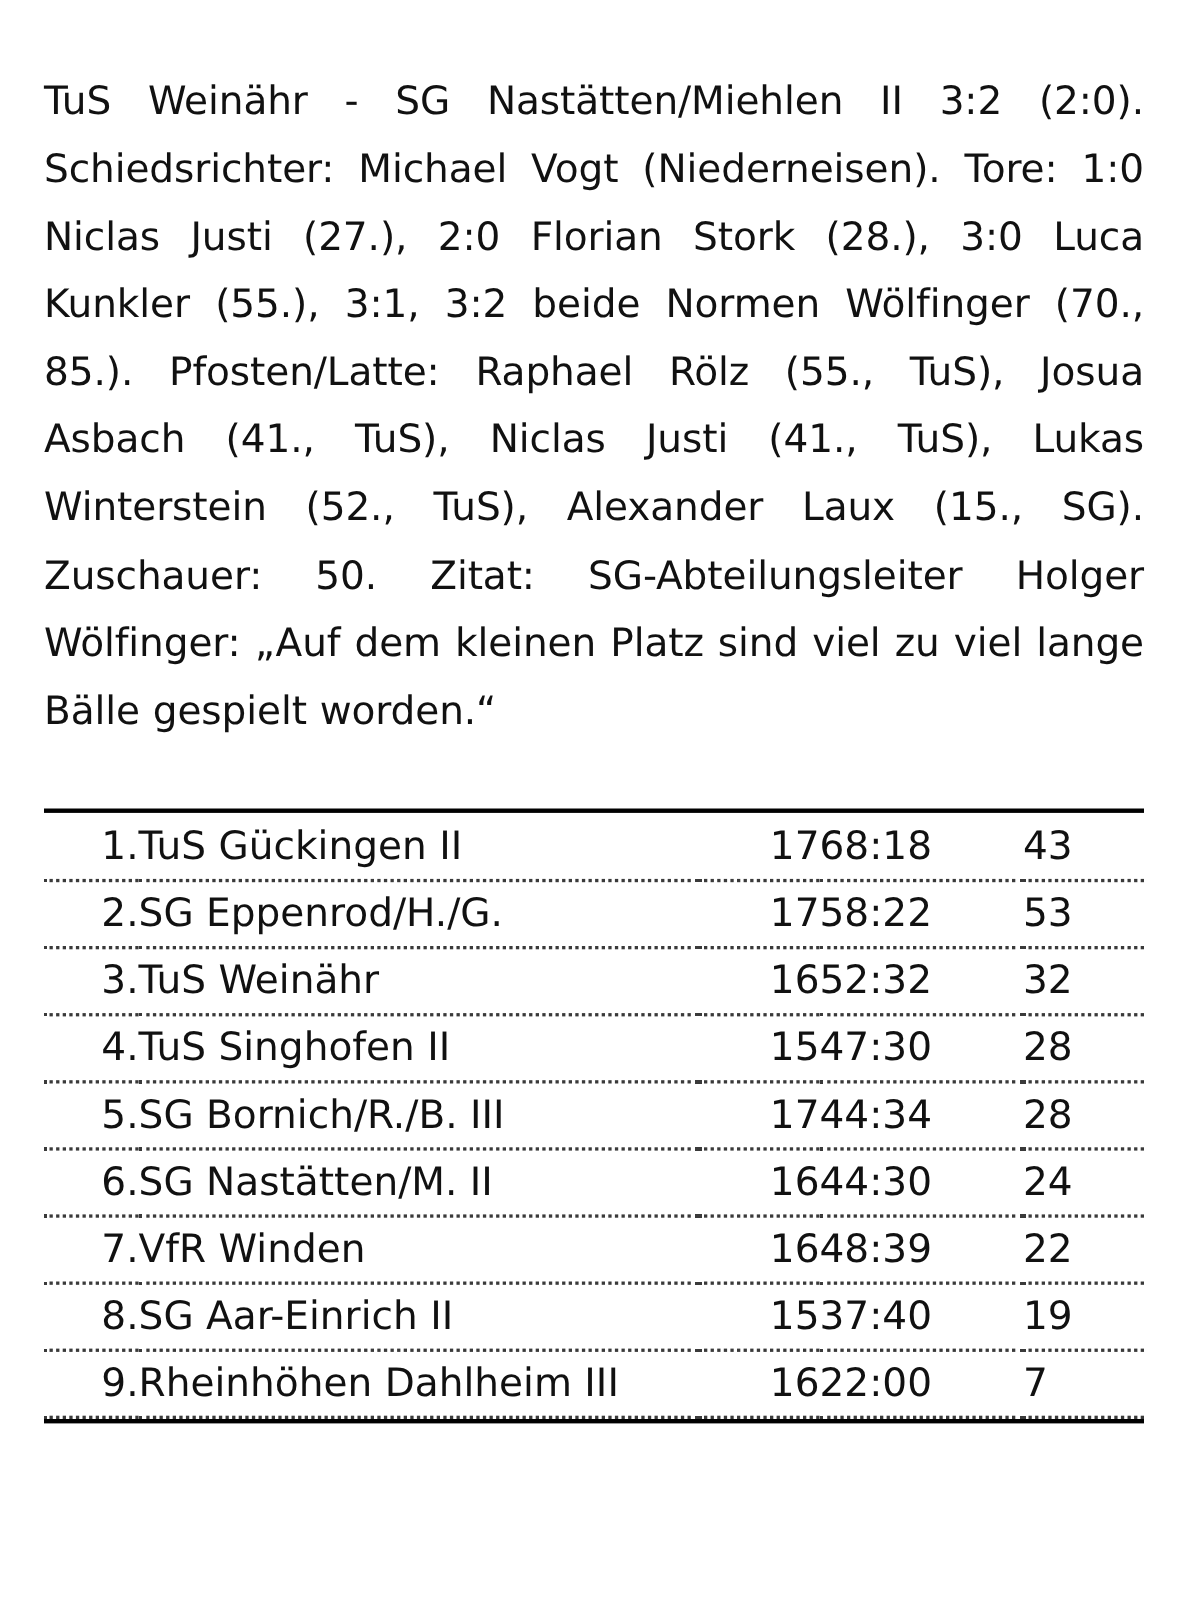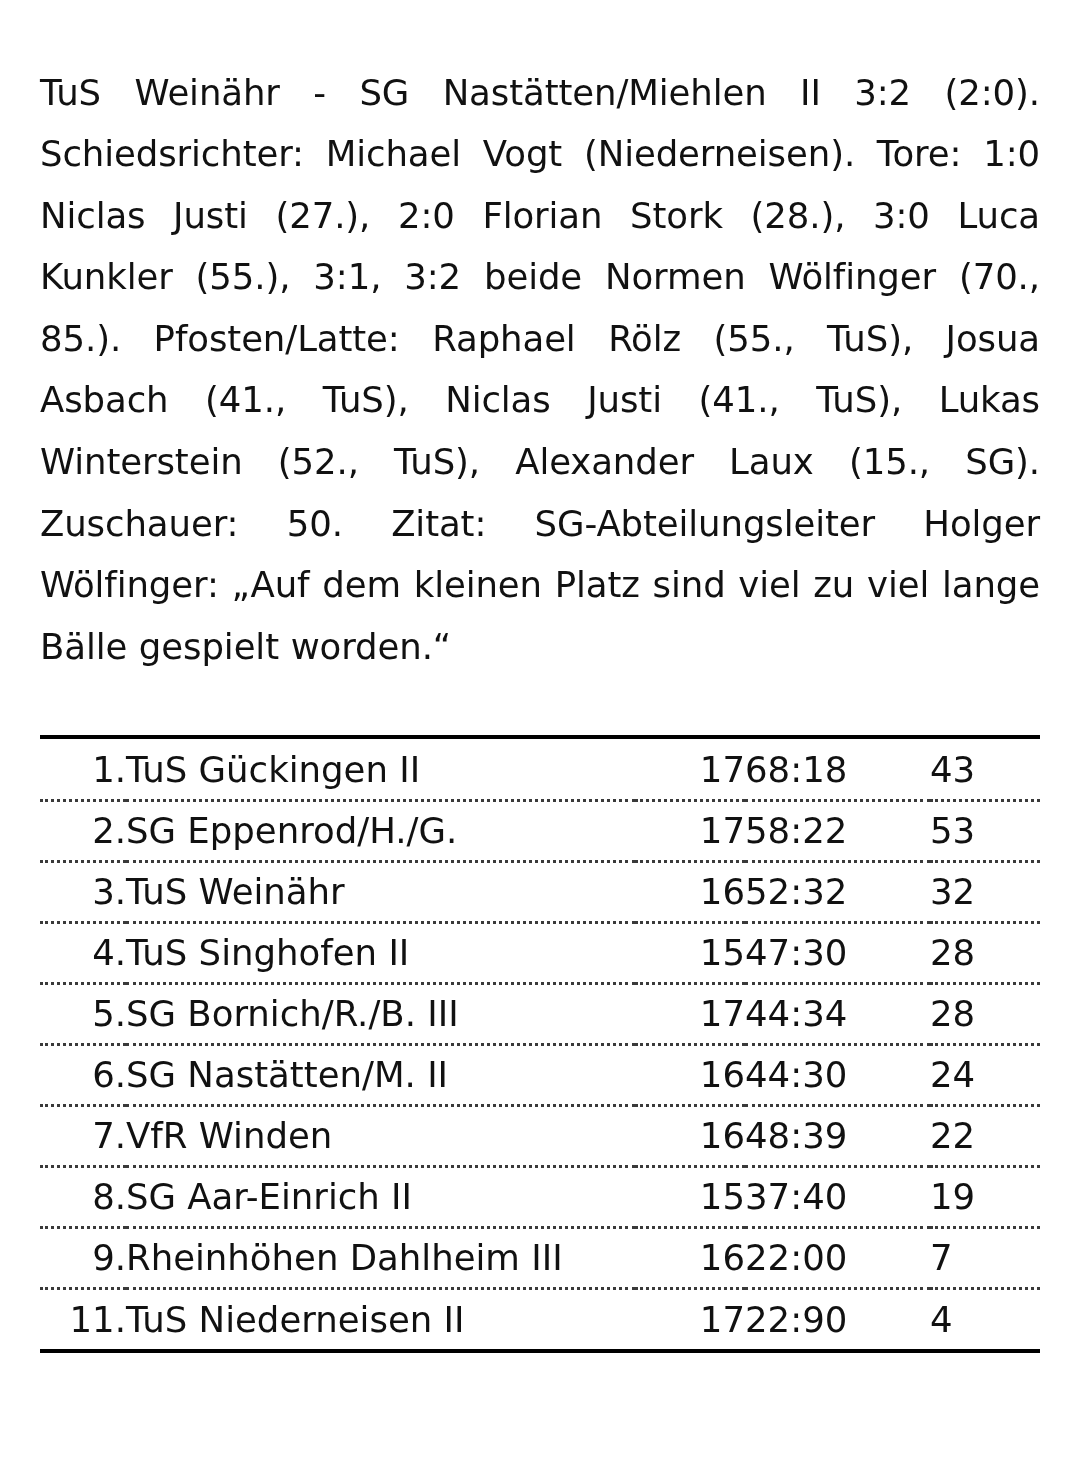--- a/index.html
+++ b/index.html
@@ -158,25 +158,18 @@
             <td class="goals">37:40</td>
             <td class="points">19</td>
           </tr>
           <tr class="sep">
             <td class="pos">9.</td>
             <td class="team">Rheinhöhen Dahlheim III</td>
             <td class="games">16</td>
             <td class="goals">22:00</td>
             <td class="points">7</td>
           </tr>
-          <tr>
-            <td class="pos">11.</td>
-            <td class="team">TuS Niederneisen II</td>
-            <td class="games">17</td>
-            <td class="goals">22:90</td>
-            <td class="points">4</td>
-          </tr>
         </tbody>
     </table>
     <div class="rule-bottom"></div>
   </div>
 
 </div>
 
 </body></html>

